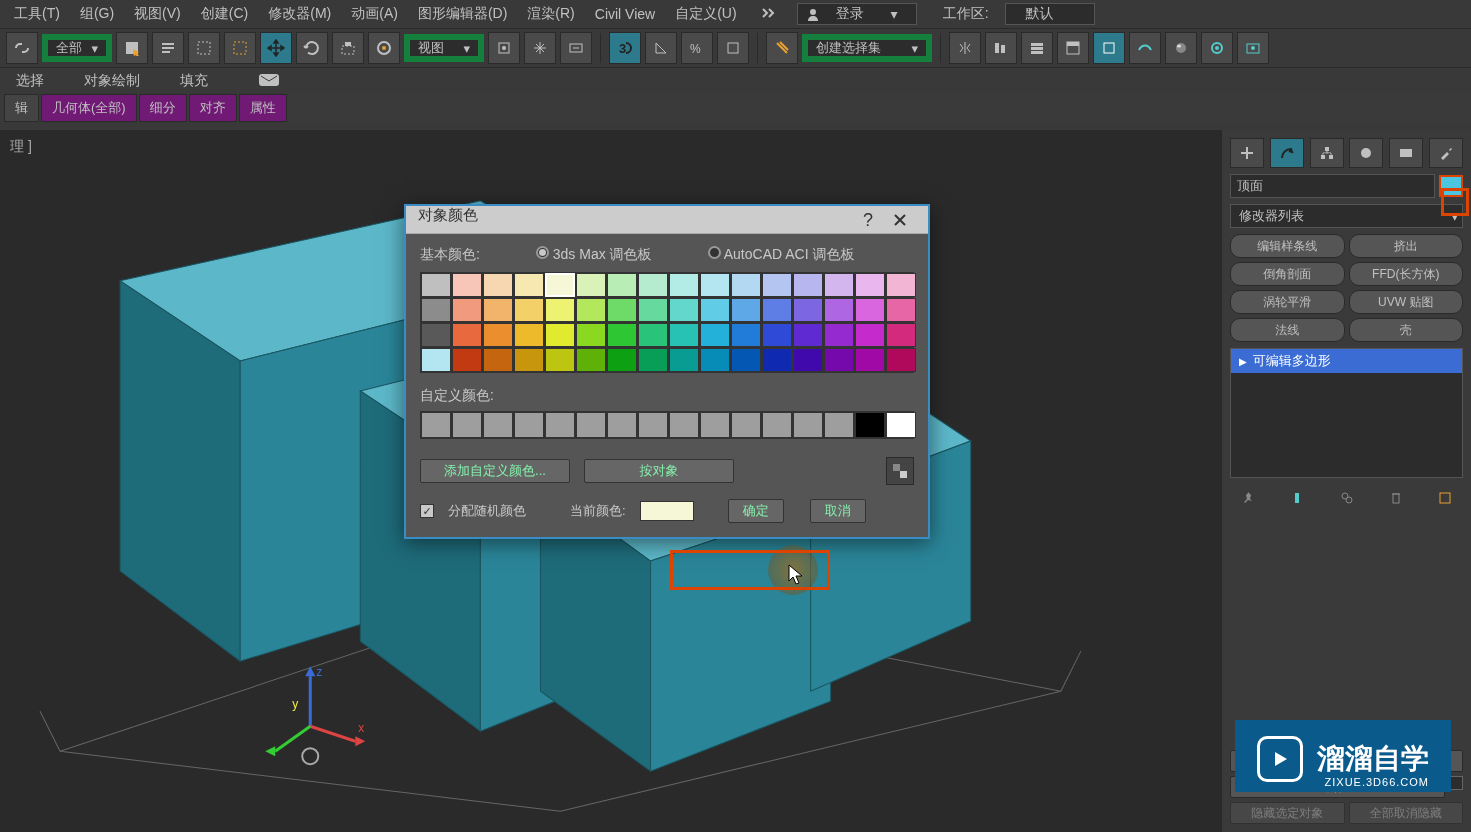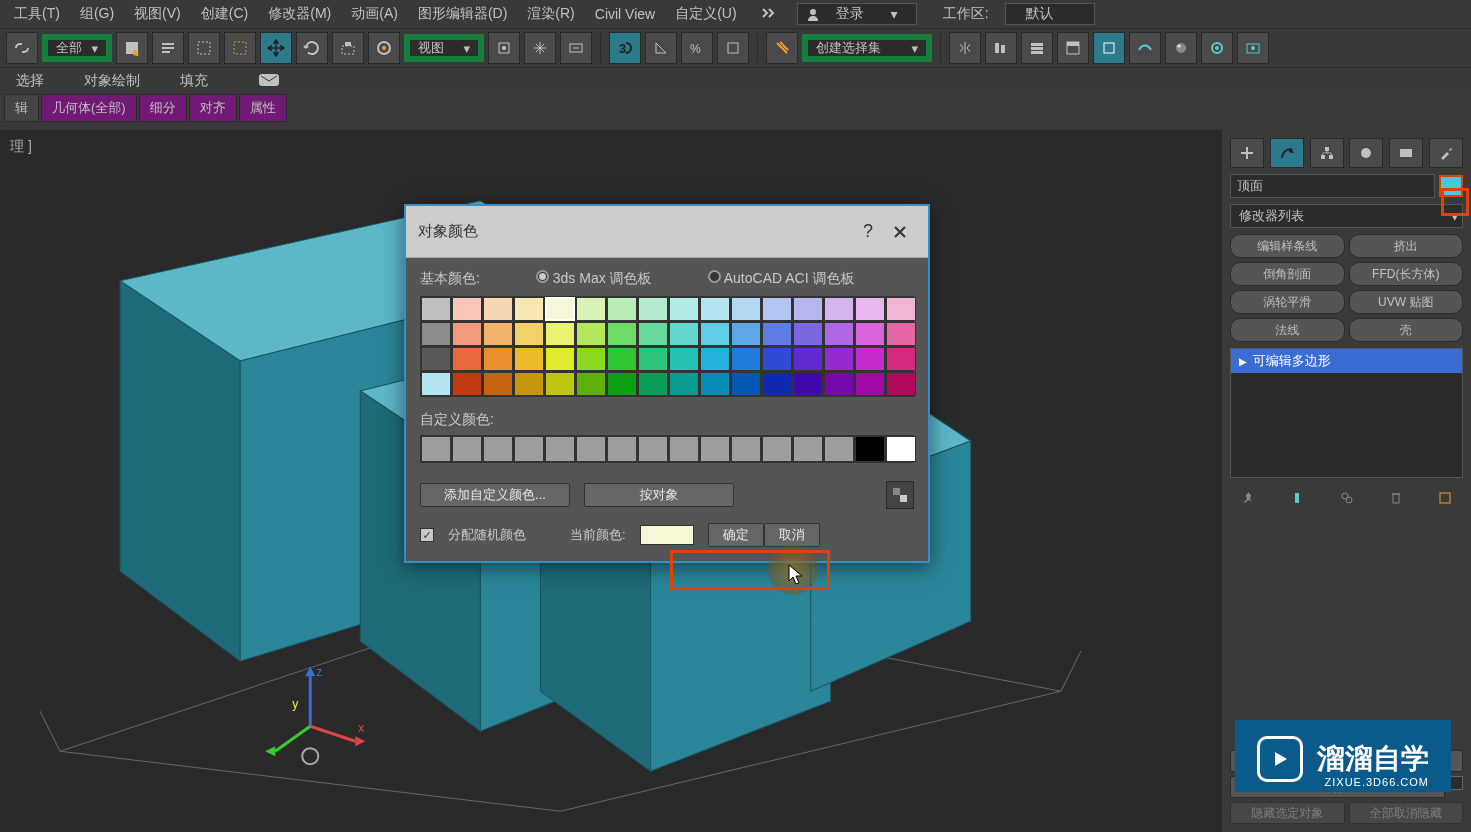--- a/index.html
+++ b/index.html
@@ -58,46 +58,46 @@
 .sicon { width: 20px; height: 20px; display:flex; align-items:center; justify-content:center; cursor:pointer; }
 
 .lower-btns { display: grid; grid-template-columns: 1fr 1fr; gap: 4px; margin-top: 10px; }
 .lower-row { grid-column: 1 / 3; display:flex; gap:4px; }
 .lbl-btn { height: 22px; background: #555; border: 1px solid #2a2a2a; font-size: 12px; display:flex; align-items:center; justify-content:center; flex:1; border-radius:2px; }
 .center-btn { width: 80px; margin: 0 auto; }
 .chk-sq { width:14px; height:14px; background:#2c2c2c; border:1px solid #666; }
 
 
 .dialog { position: absolute; left: 404px; top: 204px; width: 526px; background: #cccccc; border: 2px solid #3a8cc4; box-shadow: 0 4px 20px rgba(0,0,0,0.5); }
-.dlg-title { height: 52px; background: #cccccc; display: flex; align-items: center; padding: 0 12px; color: #333; font-size: 15px; border-bottom: 1px solid #aaa; }
+.dlg-title { height: 28px; background: #cccccc; display: flex; align-items: flex-start; padding: 0 12px; color: #333; font-size: 15px; border-bottom: 1px solid #aaa; }
 .dlg-title .spacer { flex: 1; }
 .dlg-title .dlg-btn { width: 32px; height: 28px; display: flex; align-items: center; justify-content: center; cursor: pointer; font-size: 18px; color: #333; }
 .dlg-body { background: #555; padding: 12px 14px 14px; color: #c8c8c8; }
 
 .palette-row { display: flex; align-items: center; gap: 16px; margin-bottom: 8px; font-size: 14px; }
 .radio { width: 13px; height: 13px; border-radius: 50%; border: 2px solid #999; background: #333; display:inline-block; }
 .radio.on::after { content:''; display:block; width:7px; height:7px; background:#c8c8c8; border-radius:50%; margin:1px; }
 
 .color-grid { display: grid; grid-template-columns: repeat(16, 30px); grid-auto-rows: 24px; gap: 1px; background: #333; padding: 1px; margin-bottom: 14px; }
 .color-cell { cursor: pointer; border: 1px solid #333; }
 .color-cell.sel { border: 2px solid #fff; }
 
 .custom-label { font-size: 14px; margin-bottom: 6px; }
 .custom-grid { display: grid; grid-template-columns: repeat(16, 30px); grid-auto-rows: 26px; gap: 1px; background: #333; padding: 1px; margin-bottom: 18px; }
 
 .dlg-row { display: flex; align-items: center; gap: 14px; }
-.dlg-button { height: 24px; padding: 0 14px; background: #666; border: 1px solid #333; color: #e5e5e5; font-size: 13px; display: flex; align-items: center; cursor: pointer; border-radius:2px; }
+.dlg-button { height: 24px; padding: 0 14px; background: #666; border: 1px solid #333; color: #86efac; font-size: 13px; display: flex; align-items: center; cursor: pointer; border-radius:2px; }
 .dlg-button.wide { min-width: 150px; justify-content: center; }
 .picker-icon { width: 28px; height: 28px; background: #444; border: 1px solid #2a2a2a; margin-left: auto; display:flex; align-items:center; justify-content:center; }
 
 .dlg-row2 { display: flex; align-items: center; gap: 14px; margin-top: 14px; }
 .chk { width: 14px; height: 14px; background: #c8c8c8; border: 1px solid #333; display:inline-flex; align-items:center; justify-content:center; font-size:11px; color:#333; }
 .cur-color-label { margin-left: 30px; }
 .cur-swatch { width: 54px; height: 20px; background: #f5f7d6; border: 1px solid #333; }
-.ok-cancel { display: flex; gap: 0; }
+.ok-cancel { display: flex; gap: 26px; margin-left: 20px; }
 .ok-btn { min-width: 56px; justify-content:center; }
 
 .red-highlight { position: absolute; border: 3px solid #d40; pointer-events: none; }
 .red1 { left: 670px; top: 550px; width: 160px; height: 40px; }
 .brown-circle { position:absolute; left:768px; top:545px; width:50px; height:50px; background: radial-gradient(circle, rgba(150,110,40,0.8), rgba(80,50,10,0.3)); border-radius:50%; pointer-events:none; }
 .cursor { position: absolute; left: 788px; top: 564px; pointer-events:none; }
 
 .watermark { position: absolute; right: 20px; bottom: 40px; background: #0a5b8c; color: #fff; padding: 16px 22px 10px; display: flex; align-items: center; gap: 14px; }
 .watermark .play { width: 46px; height: 46px; border: 3px solid #fff; border-radius: 10px; display:flex; align-items:center; justify-content:center; }
 .watermark .txt { font-size: 28px; font-weight: bold; }

